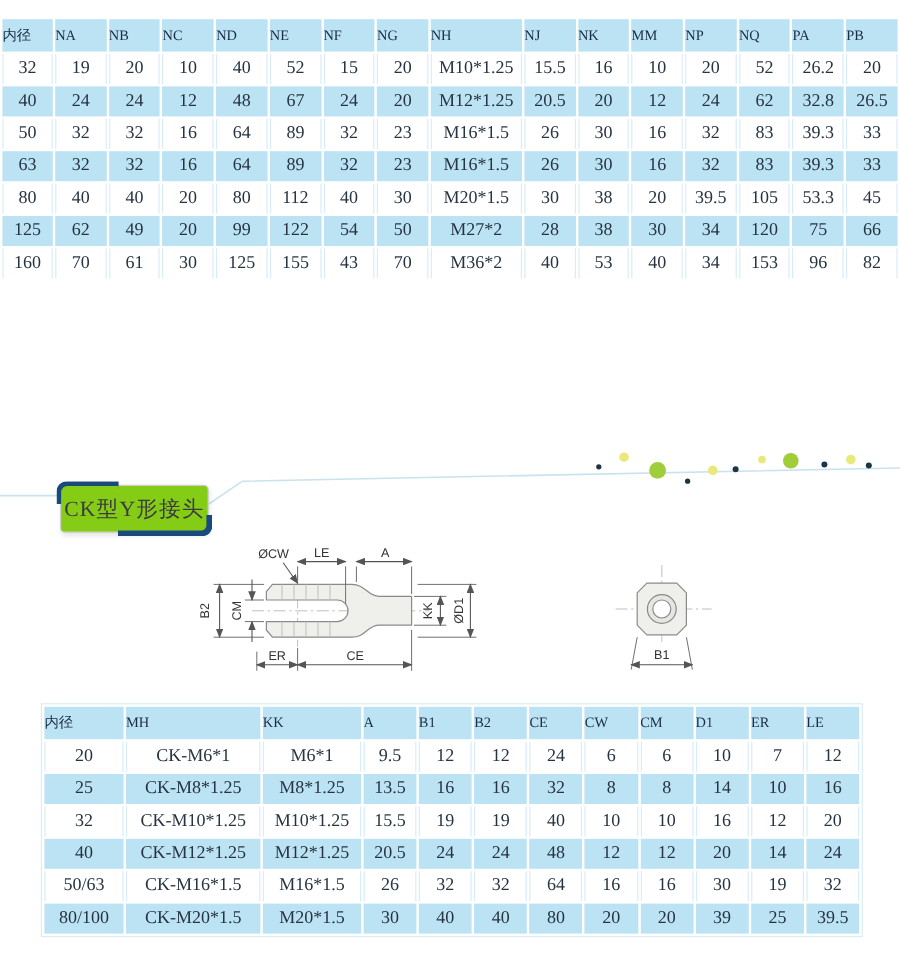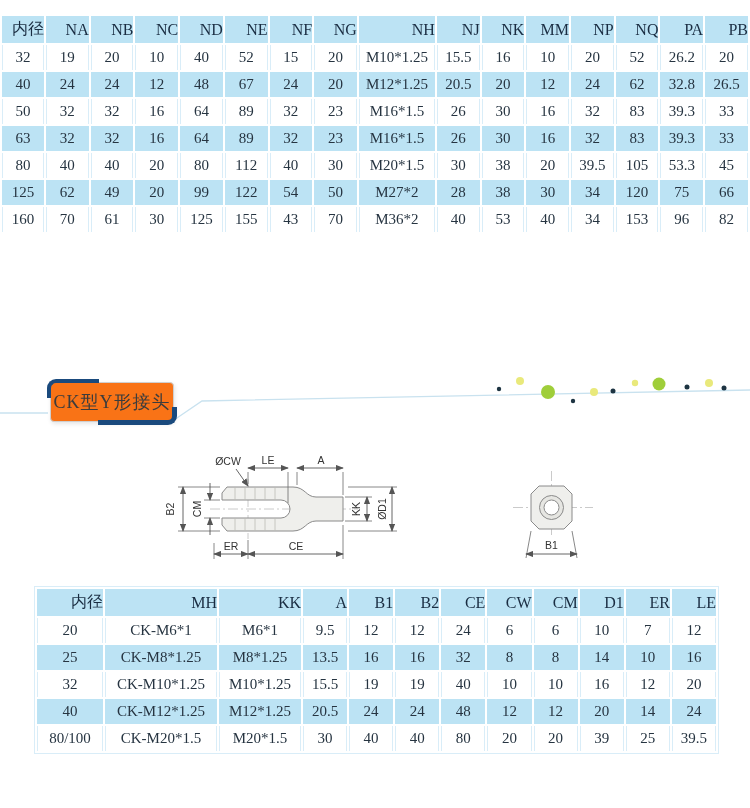--- a/index.html
+++ b/index.html
@@ -7,22 +7,22 @@
     width:750px;height:808px;background:#ffffff;position:relative;overflow:hidden;
     font-family:"Liberation Serif", serif;
   }
   
   .spec-table{
     border-collapse:separate;border-spacing:2px;table-layout:fixed;
     position:absolute;background:#fff;
   }
   .spec-table th{
     background:var(--c-table_blue,#bce3f4);
-    font-weight:normal;font-size:16px;color:var(--c-header_text,#1a2d42);
-    height:27px;text-align:right;padding:0;overflow:hidden;white-space:nowrap;
+    font-weight:normal;font-size:12px;color:var(--c-header_text,#1a2d42);
+    height:27px;text-align:left;padding:0;overflow:hidden;white-space:nowrap;
   }
   .spec-table td{
     font-size:15px;color:var(--c-cell_text,#263441);
     height:25px;text-align:center;padding:0;overflow:hidden;white-space:nowrap;
   }
   .spec-table tbody tr:nth-child(even) td{background:var(--c-table_blue,#bce3f4);}
   .spec-table tbody tr:nth-child(odd) td{
     background:#fff;
     border-left:1px solid var(--c-table_line,#d9edf8);
     border-right:1px solid var(--c-table_line,#d9edf8);
@@ -37,22 +37,22 @@
   #bottom-table th:nth-child(4){width:44px;}
 
   
   .band-svg{position:absolute;left:0;top:370px;width:750px;height:65px;}
   .divline{stroke:var(--c-divider_line,#c9e2ef);stroke-width:1.3;fill:none;}
   .dot-d{fill:var(--c-dot_dark,#1d3442);}
   .dot-g{fill:var(--c-dot_green,#9fce3a);}
   .dot-y{fill:var(--c-dot_yellow,#e9e97b);}
 
   .label-box{
-    position:absolute;left:50px;top:382px;width:122px;height:38px;
-    background:#f97316;border:1px solid var(--c-box_border,#cfcfcf);border-radius:4px;
+    position:absolute;left:50px;top:404px;width:122px;height:38px;
+    background:#84cc16;border:1px solid var(--c-box_border,#cfcfcf);border-radius:4px;
     box-shadow:1px 2px 4px rgba(0,0,0,0.10);
   }
   .label-box::before{
     content:"";position:absolute;top:-4px;left:-4px;width:48px;height:15px;
     border-top:4px solid var(--c-accent_navy,#1a4a7d);
     border-left:4px solid var(--c-accent_navy,#1a4a7d);
     border-top-left-radius:9px;
   }
   .label-box::after{
     content:"";position:absolute;bottom:-4px;right:-4px;width:74px;height:13px;
@@ -387,20 +387,34 @@
         <td>24</td>
         <td>24</td>
         <td>48</td>
         <td>12</td>
         <td>12</td>
         <td>20</td>
         <td>14</td>
         <td>24</td>
       </tr>
       <tr>
+        <td>50/63</td>
+        <td>CK-M16*1.5</td>
+        <td>M16*1.5</td>
+        <td>26</td>
+        <td>32</td>
+        <td>32</td>
+        <td>64</td>
+        <td>16</td>
+        <td>16</td>
+        <td>30</td>
+        <td>19</td>
+        <td>32</td>
+      </tr>
+      <tr>
         <td>80/100</td>
         <td>CK-M20*1.5</td>
         <td>M20*1.5</td>
         <td>30</td>
         <td>40</td>
         <td>40</td>
         <td>80</td>
         <td>20</td>
         <td>20</td>
         <td>39</td>

